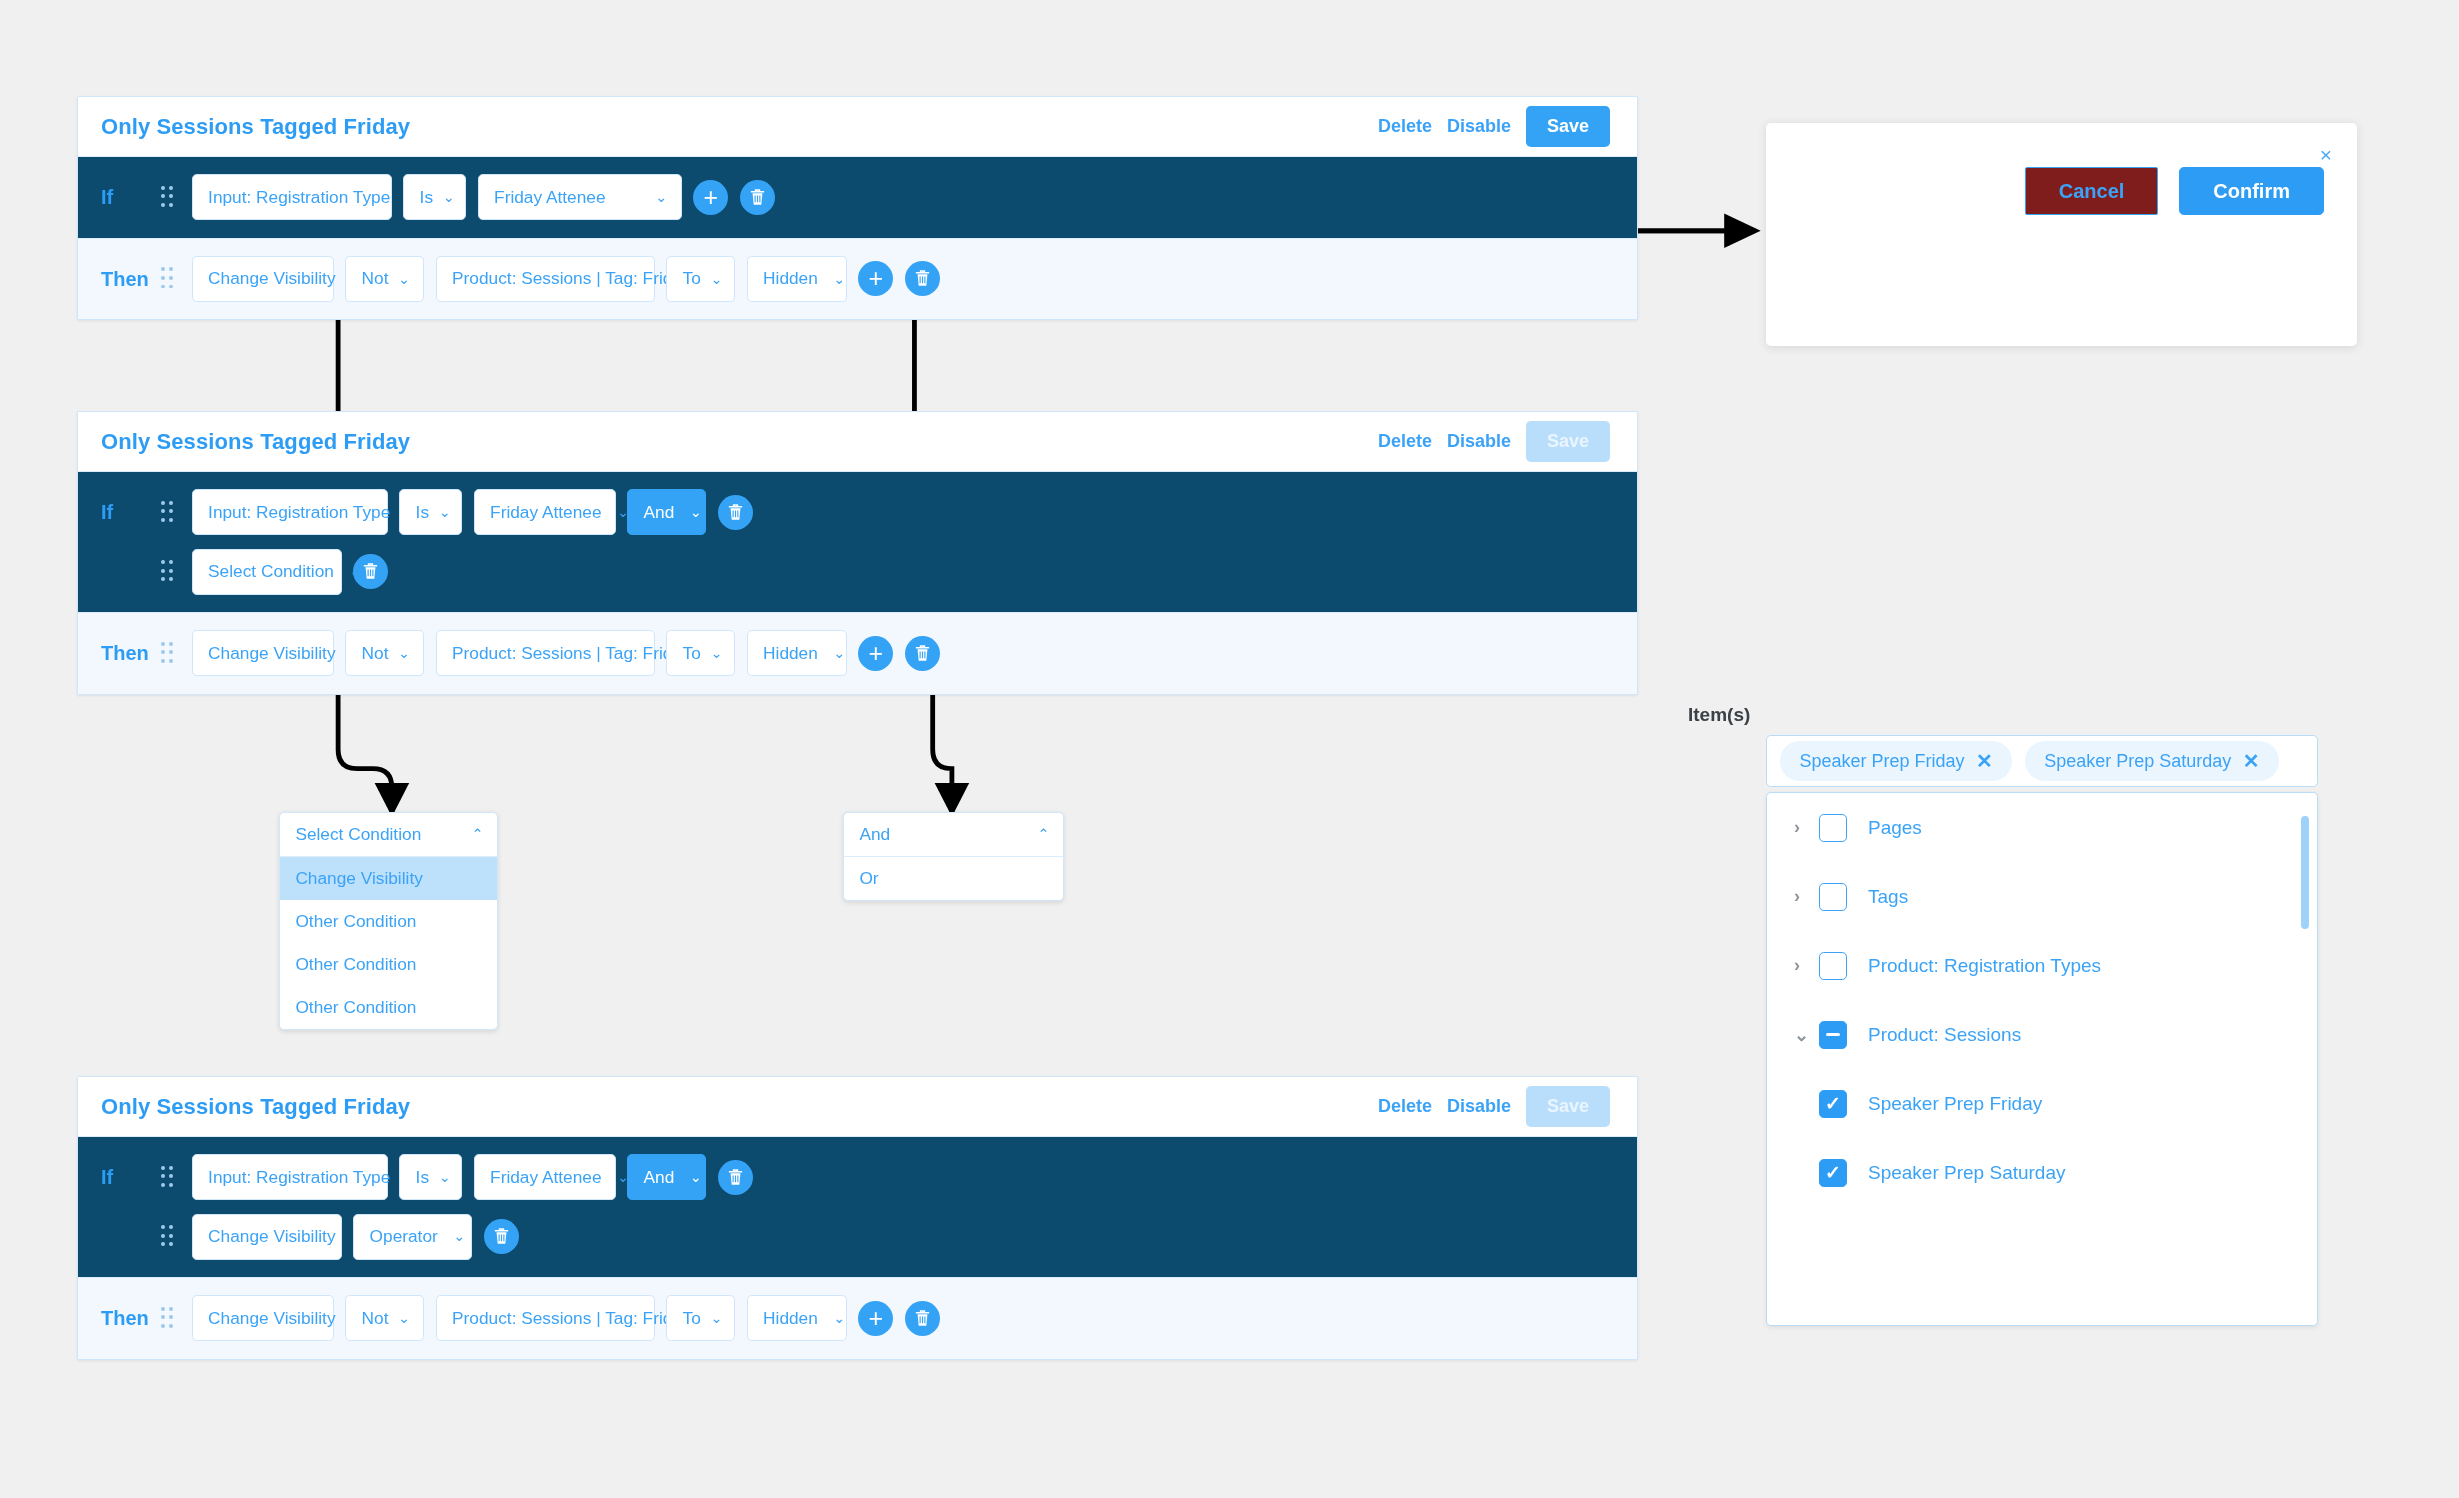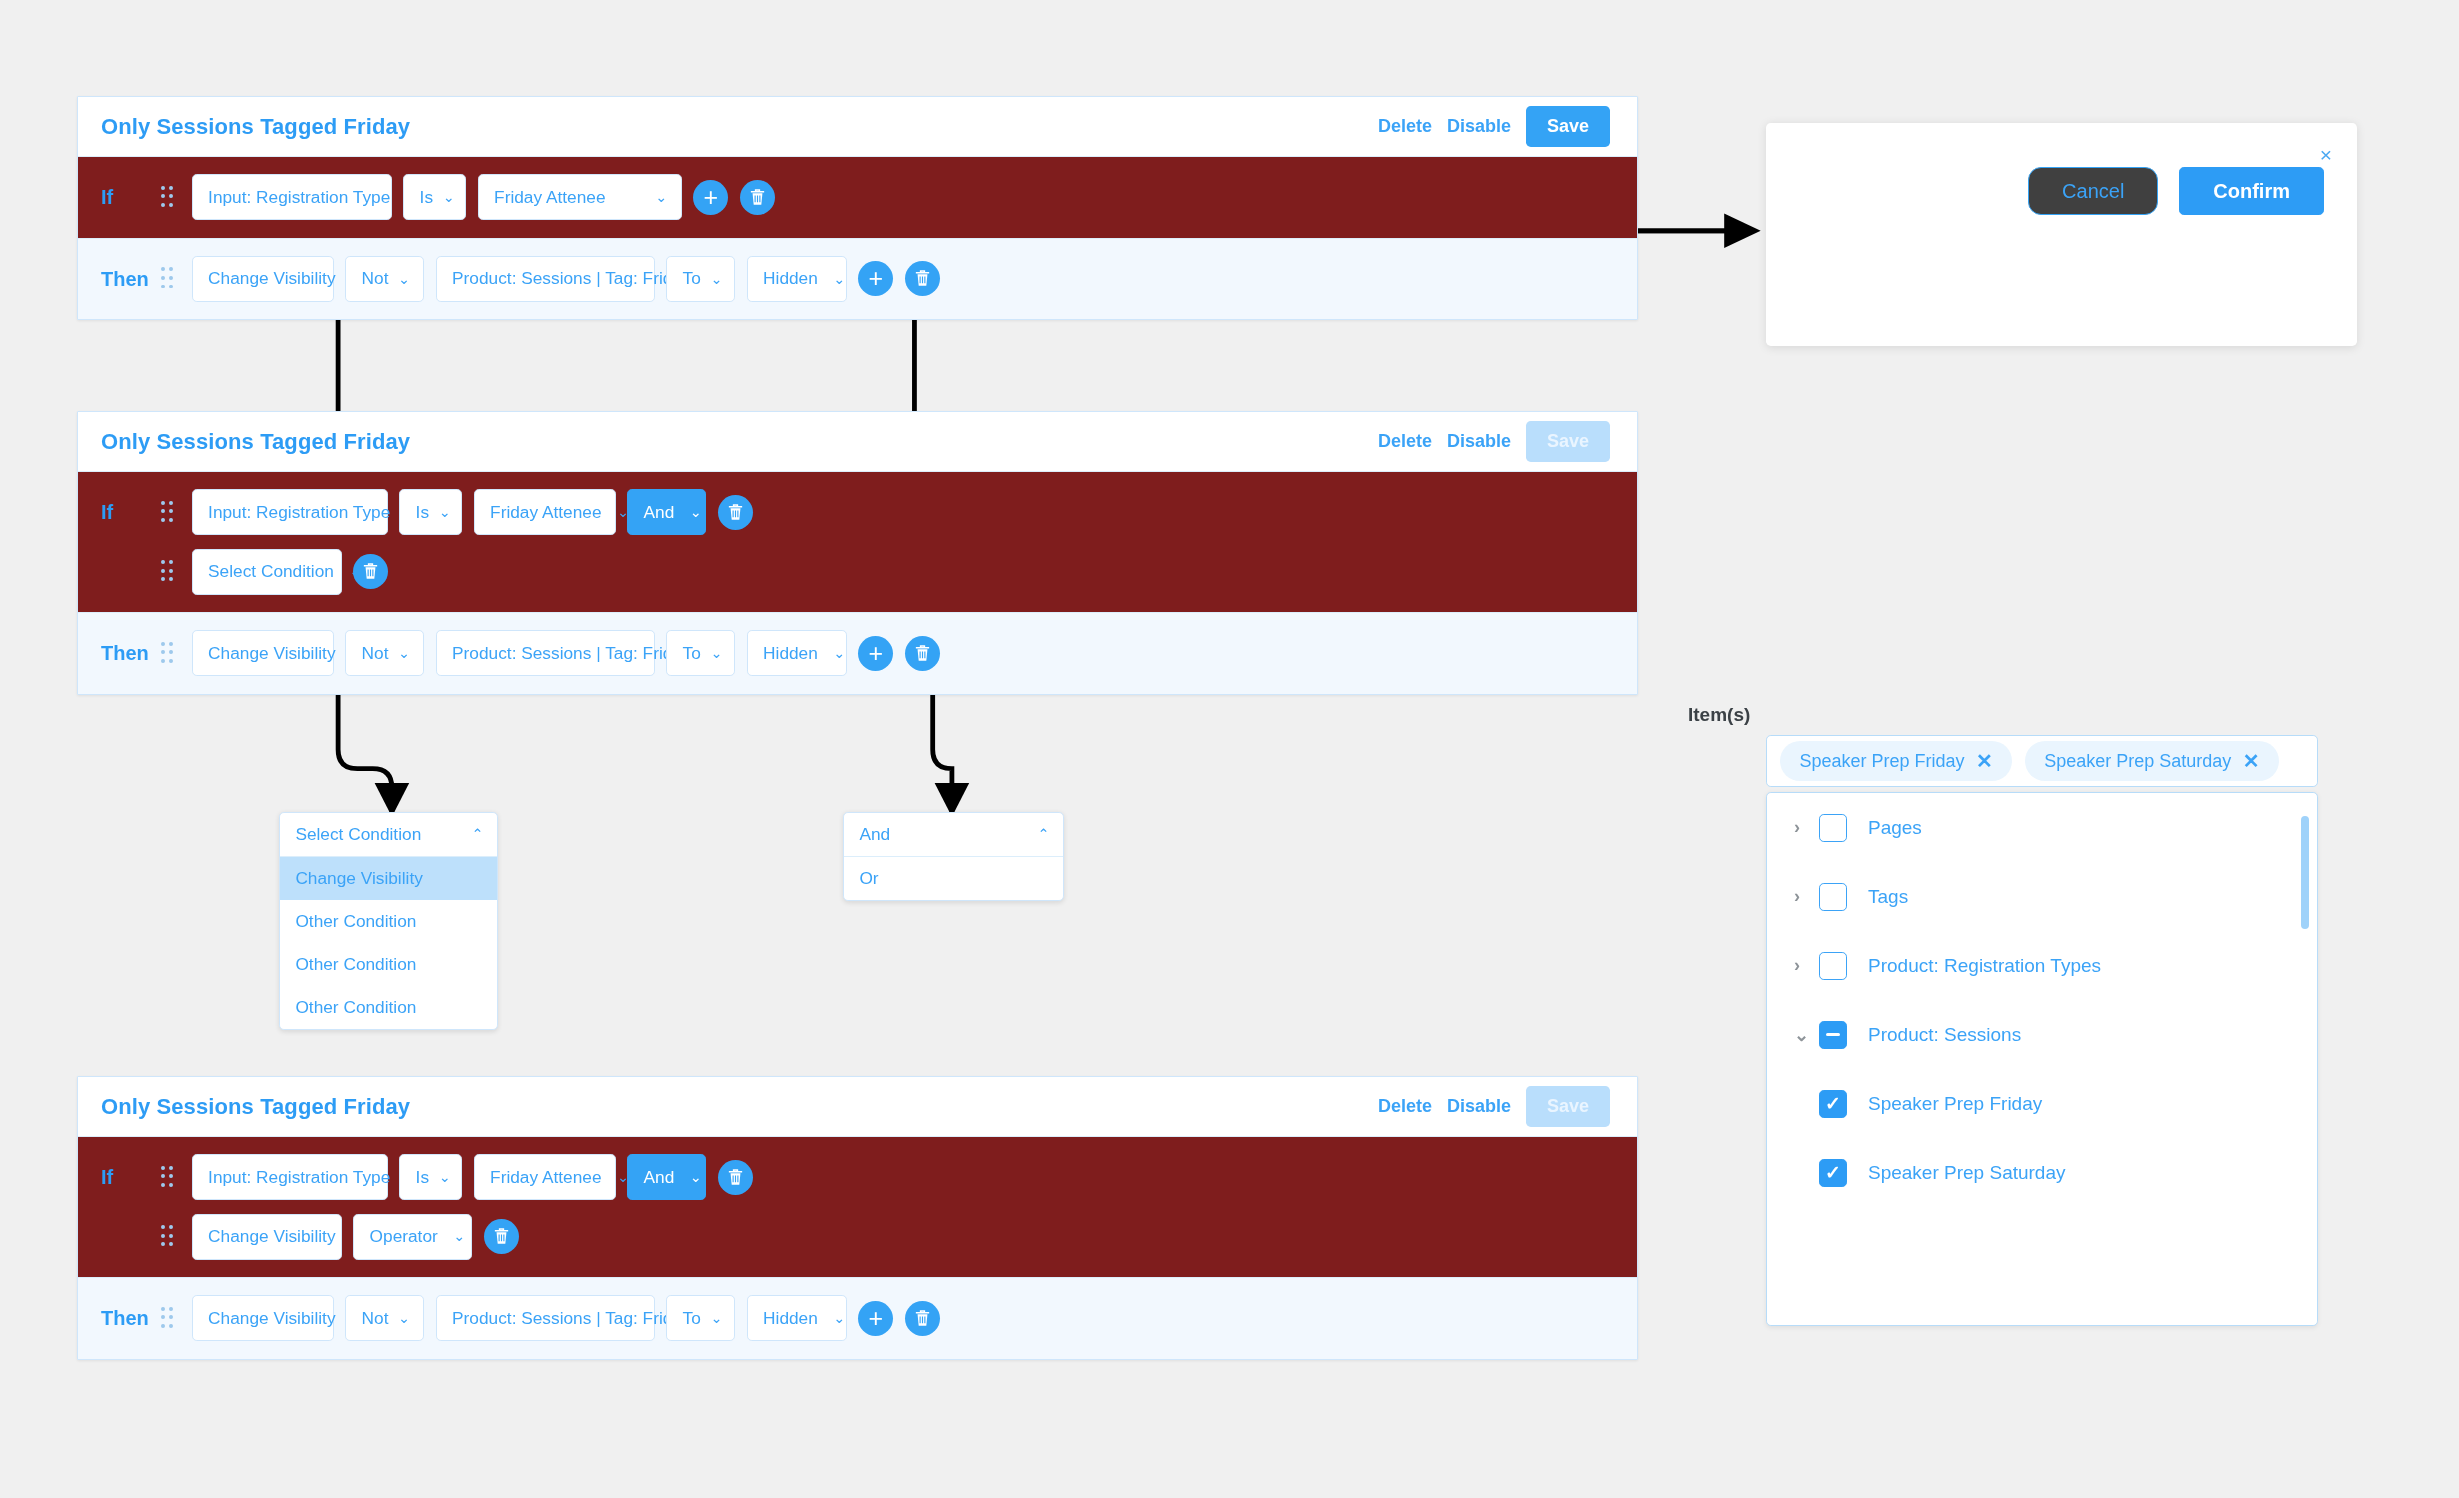--- a/index.html
+++ b/index.html
@@ -40,21 +40,21 @@
     background: #34a3f5; border: none; border-radius: 4.8px;
     padding: 9.6px 21px; cursor: pointer; font-family: inherit;
     min-width: 77px;
   }
   .save-btn.disabled { background: #b9defc; color: #eaf5ff; }
 
   
   .rule-row {
     display: flex; align-items: flex-start;
     padding: 17.3px 0 17.3px 23px;
-    background: #7f1d1d;
+    background: #0c4a6e;
   }
   .rule-row.then { background: #f2f8fe; border-top: 1px solid #dceefb; }
   .rule-row.if { border-bottom: none; }
   .row-label {
     color: #2d9cf5; font-weight: bold; font-size: 20px;
     width: 60px; flex: 0 0 60px; line-height: 46px;
   }
   .row-stack { display: flex; flex-direction: column; gap: 13.4px; }
   .row-line { display: flex; align-items: center; gap: 11.5px; }
 
@@ -123,22 +123,22 @@
   }
   .dlg-title {
     text-align: center; color: #2d9cf5; font-weight: bold;
     font-size: 25px; margin-top: 65px;
   }
   .dlg-actions {
     display: flex; justify-content: flex-end; gap: 21px;
     padding: 44px 33px 0 0;
   }
   .btn-outline {
-    background: #404040; color: #3ba3f7; border: 1.9px solid #34a3f5;
-    border-radius: 13px; font-size: 20px; font-weight: normal;
+    background: #7f1d1d; color: #3ba3f7; border: 1.9px solid #34a3f5;
+    border-radius: 2px; font-size: 20px; font-weight: bold;
     padding: 11.5px 33px; cursor: pointer; font-family: inherit;
   }
   .btn-filled {
     background: #2d9cf5; color: #fff; border: 1.9px solid #2d9cf5;
     border-radius: 4.8px; font-size: 20px; font-weight: bold;
     padding: 11.5px 33px; cursor: pointer; font-family: inherit;
   }
 
   
   .items-label {

